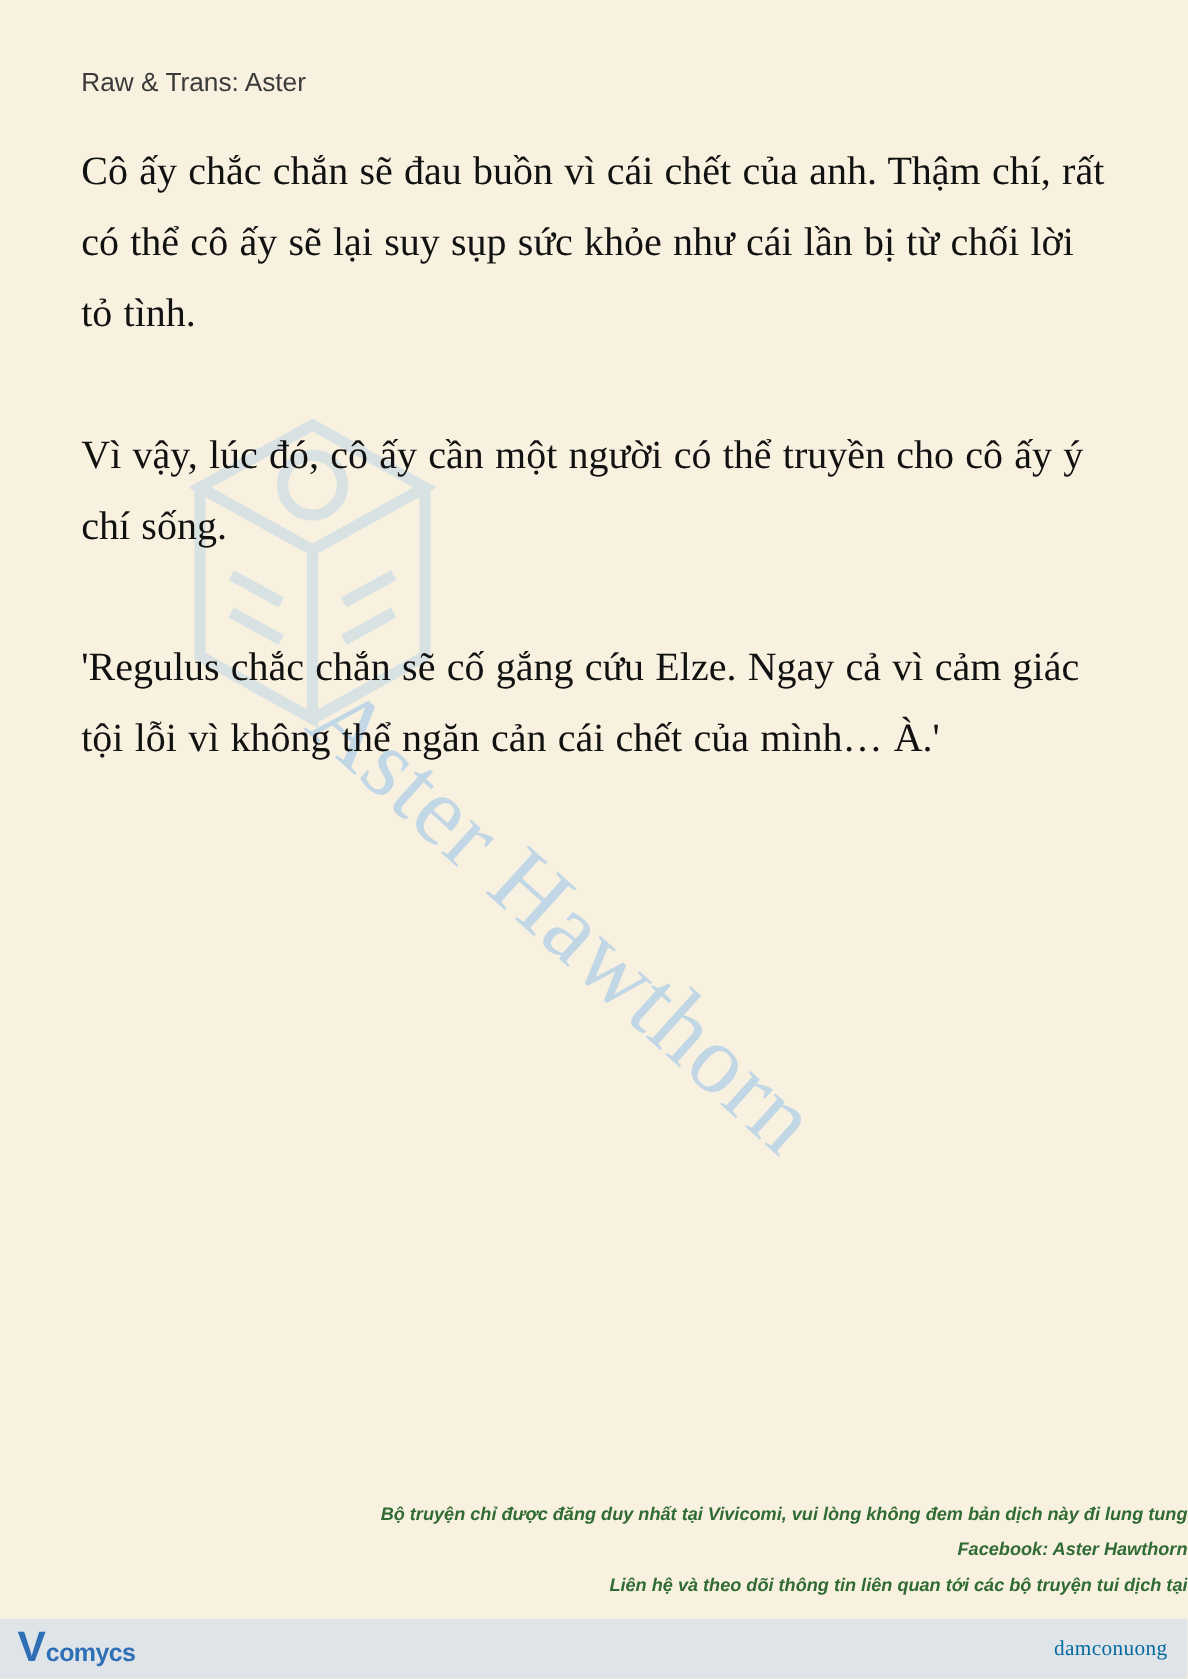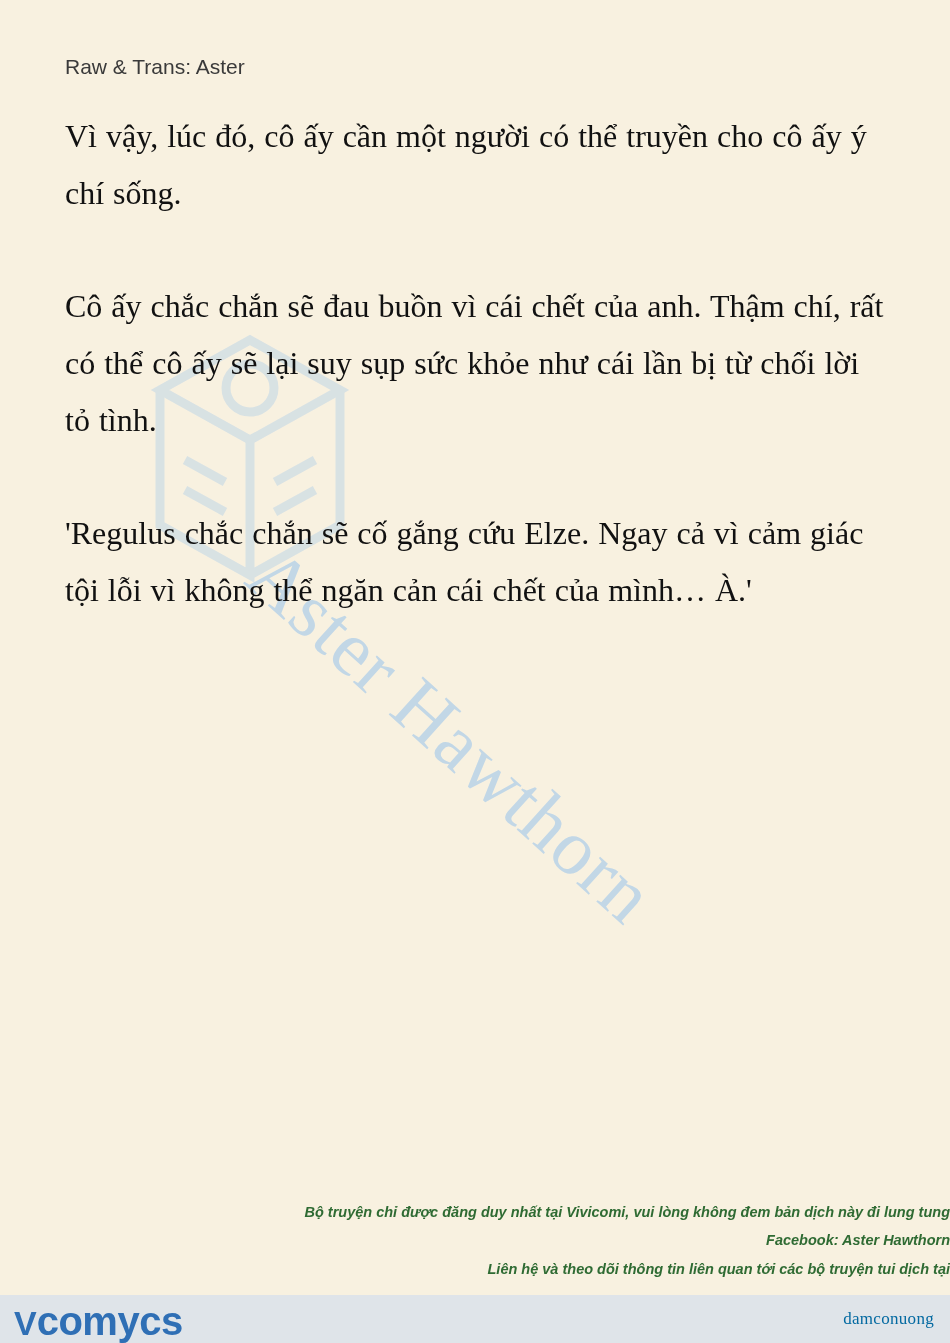--- a/index.html
+++ b/index.html
@@ -121,21 +121,21 @@
     align-items: baseline;
     font-family: "Liberation Sans", sans-serif;
   }
   .brand-v {
     font-size: 34px;
     font-weight: bold;
     color: #2f6fb5;
     line-height: 1;
   }
   .brand-rest {
-    font-size: 40px;
+    font-size: 20px;
     font-weight: bold;
     color: #2f6fb5;
     line-height: 1;
     letter-spacing: -0.5px;
   }
   .bottom-right {
     position: absolute;
     right: 16px;
     top: 14px;
     font-family: Liberation Serif, serif;
@@ -161,22 +161,22 @@
         <path d="M145 202 L185 180"></path>
         <circle cx="120" cy="78" r="24"></circle>
       </g>
     </svg>
     <div class="wm-text">Aster Hawthorn</div>
   </div>
 
   <div class="credit">Raw &amp; Trans: Aster</div>
 
   <div class="content">
+    <p class="para">Cô ấy chắc chắn sẽ đau buồn vì cái chết của anh. Thậm chí, rất có thể cô ấy sẽ lại suy sụp sức khỏe như cái lần bị từ chối lời tỏ tình.</p>
     <p class="para">Vì vậy, lúc đó, cô ấy cần một người có thể truyền cho cô ấy ý chí sống.</p>
-    <p class="para">Cô ấy chắc chắn sẽ đau buồn vì cái chết của anh. Thậm chí, rất có thể cô ấy sẽ lại suy sụp sức khỏe như cái lần bị từ chối lời tỏ tình.</p>
     <p class="para">'Regulus chắc chắn sẽ cố gắng cứu Elze. Ngay cả vì cảm giác tội lỗi vì không thể ngăn cản cái chết của mình… À.'</p>
   </div>
 
   <div class="footer-note">
     <div>Bộ truyện chỉ được đăng duy nhất tại Vivicomi, vui lòng không đem bản dịch này đi lung tung</div>
     <div>Facebook: Aster Hawthorn</div>
     <div>Liên hệ và theo dõi thông tin liên quan tới các bộ truyện tui dịch tại</div>
   </div>
 
   <div class="bottom-bar">

